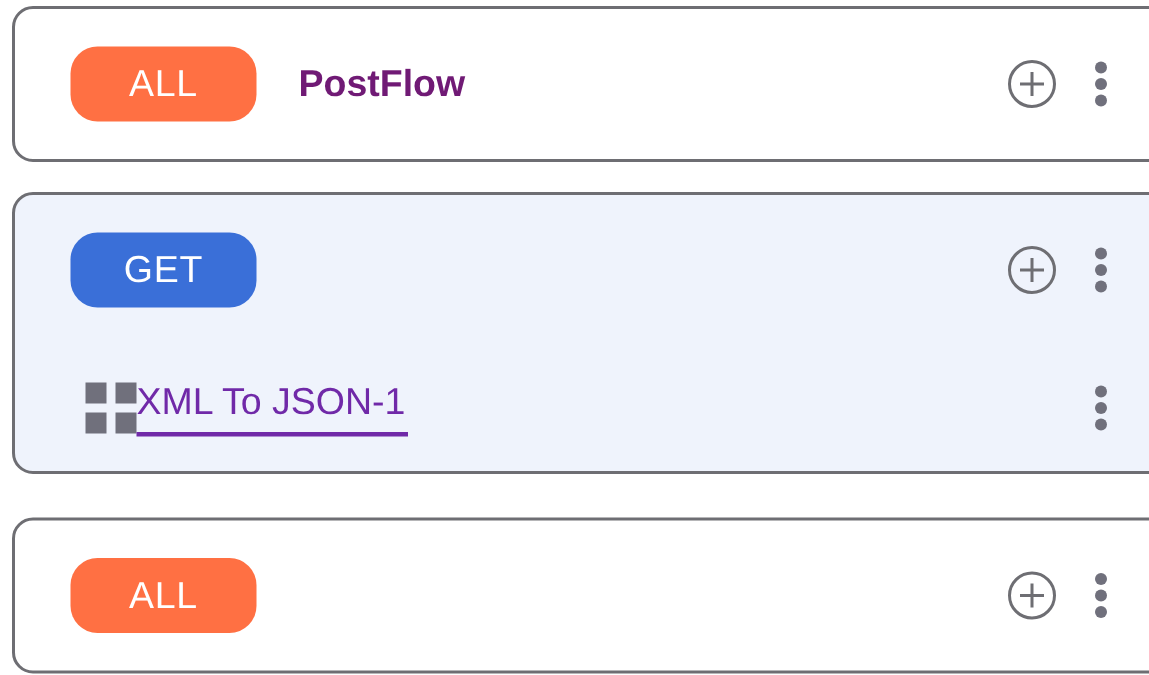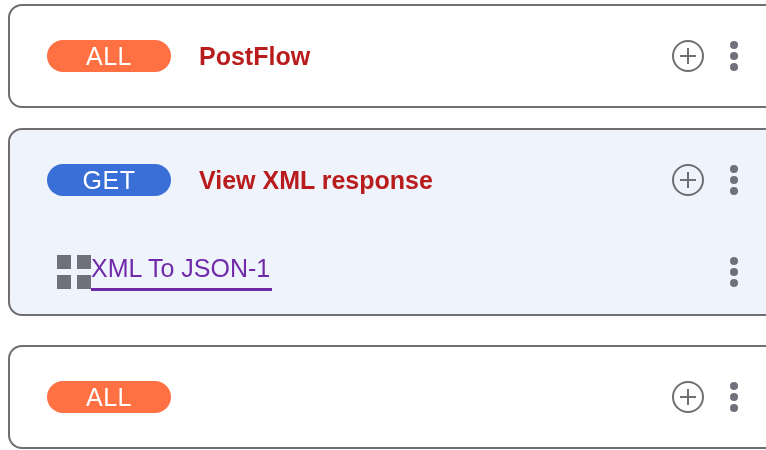--- a/index.html
+++ b/index.html
@@ -37,40 +37,40 @@
     height: 100px;
   }
   .row.sub-row {
     height: 84px;
   }
 
   
   .badge {
     margin-left: 37px;
     width: 124px;
-    height: 32px;
+    height: 50px;
     border-radius: 18px;
     display: flex;
     align-items: center;
     justify-content: center;
     color: #ffffff;
     font-size: 25px;
     font-weight: 400;
     letter-spacing: 0.5px;
     flex: none;
   }
   .badge.all { background: #ff7043; }
   .badge.get { background: #3a6fd8; text-align: center; }
 
   
   .row-title {
     margin-left: 28px;
     font-size: 25px;
     font-weight: bold;
-    color: #b91c1c;
+    color: #701a75;
     white-space: nowrap;
   }
 
   
   .grid-icon {
     margin-left: 47px;
     width: 34px;
     height: 34px;
     display: grid;
     grid-template-columns: 14px 14px;
@@ -164,21 +164,20 @@
         <span></span>
         <span></span>
       </div>
     </div>
   </div>
 </div>
 
 <div class="card is-selected" style="top:128px;">
   <div class="row">
     <div class="badge get">GET</div>
-    <div class="row-title">View XML response</div>
     <div class="actions">
       <div class="plus-icon"></div>
       <div class="kebab-icon">
         <span></span>
         <span></span>
         <span></span>
       </div>
     </div>
   </div>
 

